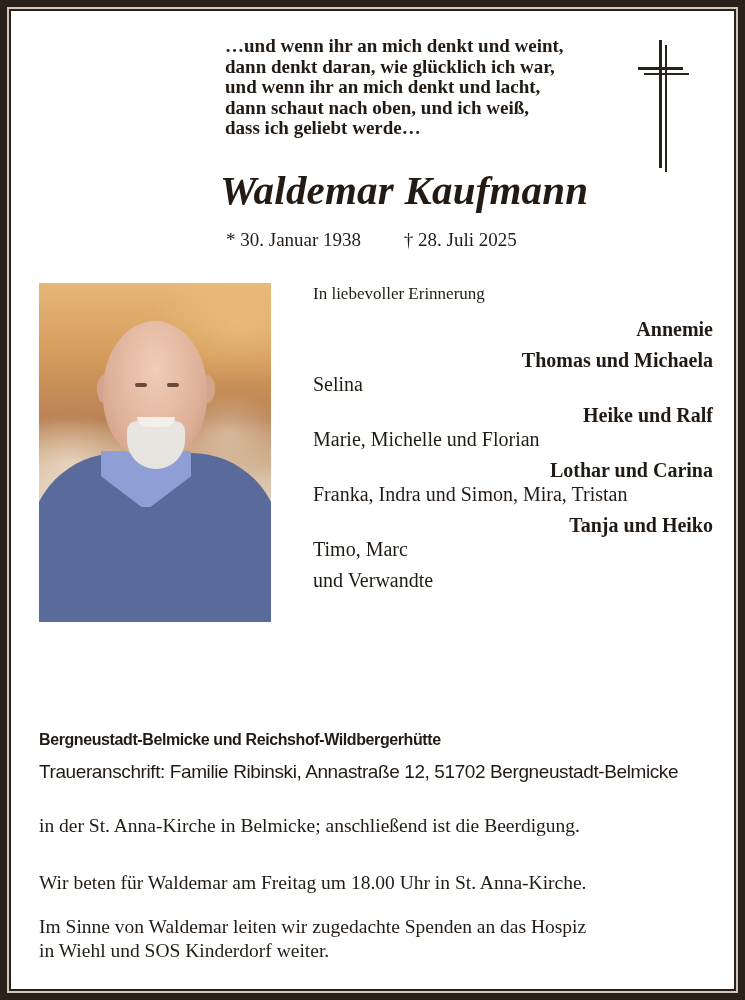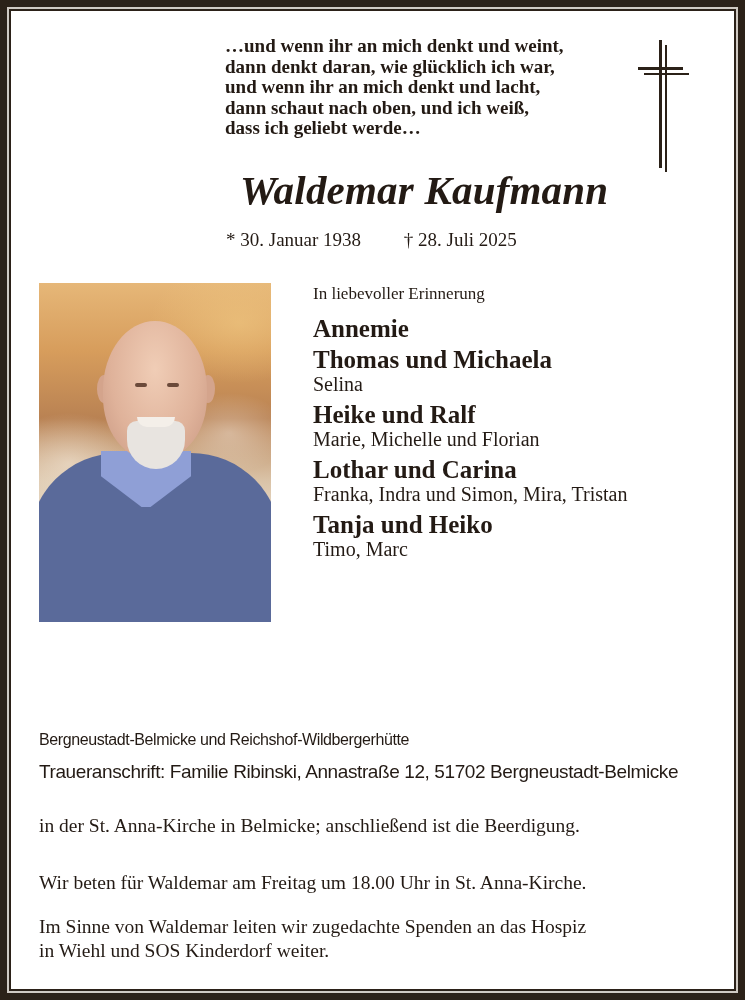--- a/index.html
+++ b/index.html
@@ -18,21 +18,21 @@
           font-size: 19px; line-height: 20.5px; color: #231a14; }
   .poem div { white-space: nowrap; }
 
   .cross { position: absolute; left: 630px; top: 36px; width: 70px; height: 140px; }
   .cross span { position: absolute; background: #2b2118; }
   .cv1 { left: 29px; top: 4px; width: 3px; height: 128px; }
   .cv2 { left: 35px; top: 9px; width: 2px; height: 127px; }
   .ch1 { left: 8px; top: 31px; width: 45px; height: 3px; }
   .ch2 { left: 14px; top: 37px; width: 45px; height: 2px; }
 
-  .name { position: absolute; left: 240px; top: 164px;
+  .name { position: absolute; left: 220px; top: 164px;
           font-family: "Liberation Serif", serif; font-style: italic; font-weight: bold;
           font-size: 41px; line-height: 52px; white-space: nowrap; letter-spacing: 0.2px; }
 
   .dates { position: absolute; left: 226px; top: 229px;
            font-family: Liberation Serif, serif; font-size: 19px; line-height: 22px;
            white-space: nowrap; }
   .dates .death { margin-left: 38px; }
 
   .photo { position: absolute; left: 39px; top: 283px; width: 232px; height: 339px; overflow: hidden;
            background:
@@ -55,26 +55,26 @@
                   background: #f4efe9; border-radius: 0 0 20px 20px; }
   .photo .eye { position: absolute; top: 100px; width: 12px; height: 4px; background: #6b4a3a; border-radius: 3px; }
   .photo .eye.l { left: 96px; } .photo .eye.r { left: 128px; }
   .photo .ear { position: absolute; top: 92px; width: 14px; height: 28px; background: #d4a48c; border-radius: 50%; }
   .photo .ear.l { left: 58px; } .photo .ear.r { left: 162px; }
 
   .family { position: absolute; left: 313px; top: 284px; width: 400px;
             font-family: "Liberation Serif", serif; white-space: nowrap; }
   .family .intro { font-size: 17px; line-height: 20px; margin-bottom: 13px; }
   .family .group { margin-bottom: 7px; }
-  .family .head-name { font-weight: bold; font-size: 25px; line-height: 24px; }
+  .family .head-name { font-weight: bold; font-size: 20px; line-height: 24px; text-align: right; }
   .family .children { font-size: 20px; line-height: 24px; }
   .family .closing { font-size: 20px; line-height: 24px; margin-top: 1px; }
 
   .place { position: absolute; left: 39px; top: 730px; font-family: "Liberation Sans", sans-serif;
-           font-weight: normal; font-size: 16px; line-height: 20px; white-space: nowrap;
+           font-weight: bold; font-size: 16px; line-height: 20px; white-space: nowrap;
            font-stretch: condensed; letter-spacing: -0.4px; }
   .address { position: absolute; left: 39px; top: 762px; font-family: "Liberation Sans", sans-serif;
              font-size: 19px; line-height: 20px; white-space: nowrap; letter-spacing: -0.4px; }
 
   .info { position: absolute; left: 39px; width: 680px; font-family: "Liberation Serif", serif;
           font-size: 19.5px; line-height: 24px; white-space: nowrap; }
   .info.service { top: 814px; }
   .info.prayer { top: 871px; }
   .info.donation { top: 915px; }
 </style>
@@ -136,20 +136,21 @@
   </div>
   <div class="group">
     <div class="head-name">Lothar und Carina</div>
     <div class="children">Franka, Indra und Simon, Mira, Tristan</div>
   </div>
   <div class="group">
     <div class="head-name">Tanja und Heiko</div>
     <div class="children">Timo, Marc</div>
   </div>
 
+  <div class="closing">und Verwandte</div>
 </div>
 
 <div class="place">Bergneustadt-Belmicke und Reichshof-Wildbergerhütte</div>
 <div class="address">Traueranschrift: Familie Ribinski, Annastraße 12, 51702 Bergneustadt-Belmicke</div>
 
 <div class="info service">
   <div>in der St. Anna-Kirche in Belmicke; anschließend ist die Beerdigung.</div>
 </div>
 
 <div class="info prayer">

